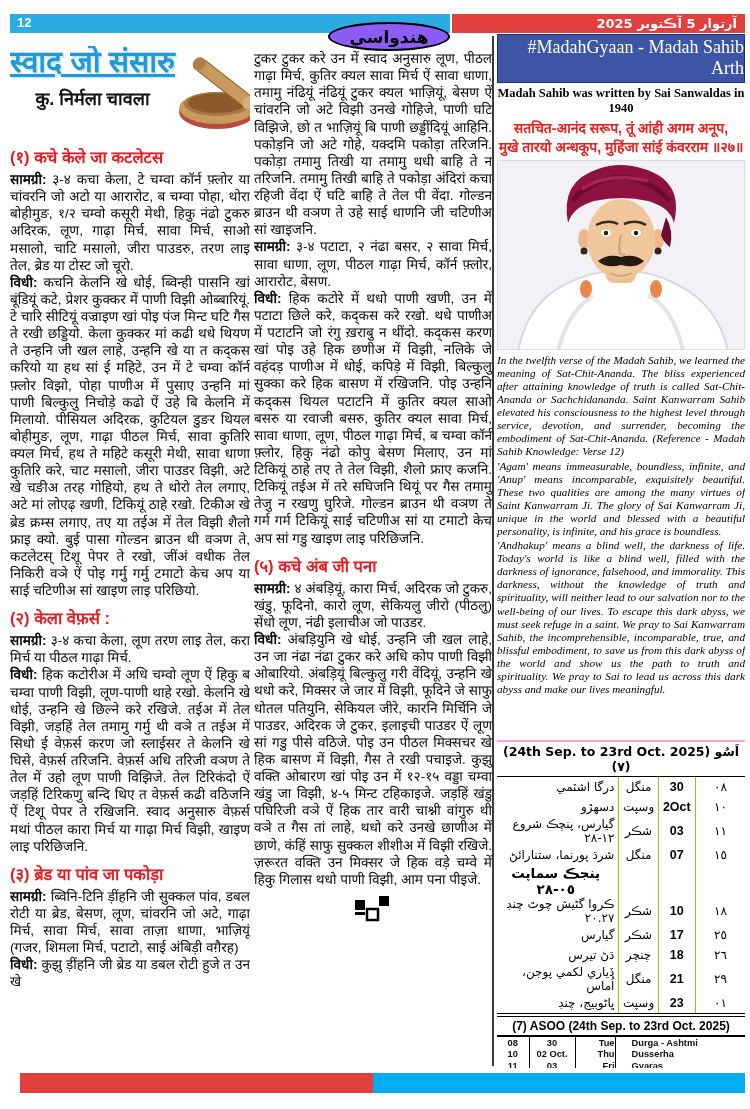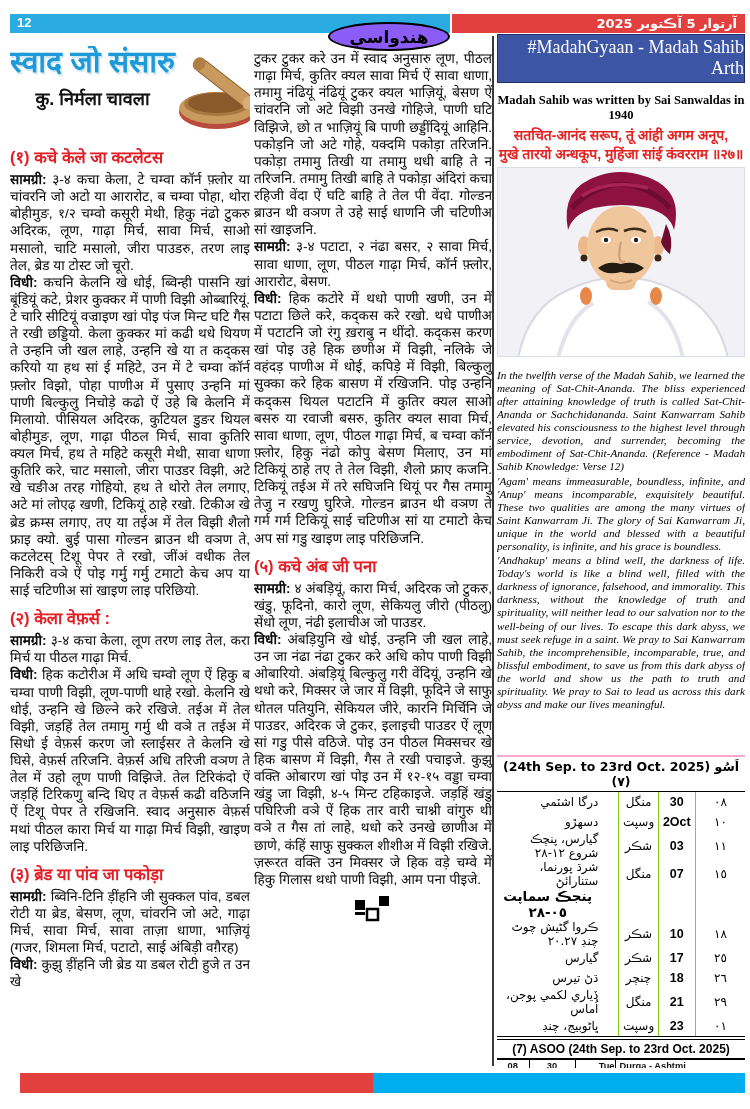--- a/index.html
+++ b/index.html
@@ -14,56 +14,56 @@
   
   .col { position:absolute; overflow:hidden; }
   #col1 { left:10px;  top:46px; width:240px; height:1018px; }
   #col2 { left:254px; top:50px; width:238px; height:1014px; }
   #col3 { left:497px; top:34px; width:248px; height:1034px; }
   .v-rule { position:absolute; left:492px; top:36px; width:1.5px; height:1030px; background:#3a3a3a; }
 
   
   .title-row { display:flex; align-items:flex-start; }
   .title-box { flex:1; }
-  .art-title { color:#1E9AD8; font-weight:bold; font-size:30px; line-height:1.05; white-space:nowrap; text-shadow:1.5px 1.5px 0 #cfe6f5; }
+  .art-title { color:#1E9AD8; font-weight:bold; font-size:30px; line-height:1.05; white-space:nowrap; text-shadow:1.5px 1.5px 0 #cfe6f5;text-decoration:underline; }
   .art-author { font-weight:bold; font-size:18px; text-align:center; margin:8px 0 2px 0; color:#111; }
   .pin-img { width:88px; height:92px; flex:0 0 88px; }
   .sec-head { color:#E31E25; font-weight:bold; font-size:16.5px; margin:7px 0 3px 0; }
   .para { font-size:13.6px; line-height:1.26; text-align:justify; color:#0a0a0a; }
   .para b { font-weight:bold; }
   .endmark { display:flex; justify-content:center; margin-top:8px; }
 
   
   .madah-box { background:#3C55A4; border:1px solid #20306b; color:#fff; text-align:right; font-family:"Liberation Serif", serif; font-size:18px; padding:2px 0 3px 0; }
-  .madah-byline { text-align:center; font-family:"Liberation Serif", serif; font-weight:bold; font-size:12.5px; margin-top:10px; color:#000; }
+  .madah-byline { text-align:center; font-family:"Liberation Serif", serif; font-weight:bold; font-size:12.5px; margin-top:3px; color:#000; }
   .madah-verse { text-align:center; color:#E32222; font-weight:bold; font-size:14px; line-height:1.35; margin-top:3px; }
   .portrait-wrap { margin-top:3px; border:1px solid #d8dde9; background:#f2f1f6; height:190px; overflow:hidden; }
-  .eng-text { margin-top:12px; font-family:"Liberation Serif", serif; font-style:italic; font-size:11.2px; line-height:1.17; text-align:justify; height:384px; overflow:hidden; color:#000; }
+  .eng-text { margin-top:4px; font-family:"Liberation Serif", serif; font-style:italic; font-size:11.2px; line-height:1.17; text-align:justify; height:384px; overflow:hidden; color:#000; }
   .eng-text p { margin-bottom:1px; }
 
   
   .sd-cal-title { border-top:2px solid #f9a8d4; border-bottom:1.5px solid #000; font-weight:bold; font-size:12.5px; text-align:center; padding:2px 0; margin-top:2px; font-family:"DejaVu Sans", sans-serif; }
   table { border-collapse:collapse; width:100%; }
   .sd-cal td { border-left:1px solid #84cc16; height:20px; font-family:"DejaVu Sans", sans-serif; font-size:12px; }
   .sd-cal td:first-child { border-left:none; }
-  .sd-cal td.ev { width:118px; text-align:right; direction:rtl; padding-right:20px; }
+  .sd-cal td.ev { width:118px; text-align:right; direction:rtl; padding-right:4px; }
   .sd-cal td.day { width:38px; text-align:center; direction:rtl; }
   .sd-cal td.en { width:36px; text-align:center; font-weight:bold; font-size:12.5px; font-family:"Liberation Sans", sans-serif; }
   .sd-cal td.sd { width:48px; text-align:center; }
   .sd-cal tr:nth-child(5) td.ev { font-weight:bold; font-size:13.5px; text-align:center; }
   .dbl-line { border-top:1.5px solid #000; border-bottom:1.5px solid #000; height:4px; }
 
   
   .en-cal-title { font-weight:bold; font-size:12px; text-align:center; padding:2px 0; border-bottom:2px solid #000; }
   .en-cal td { border-left:1px solid #000; height:11.8px; font-size:9.3px; font-weight:bold; color:#111; }
   .en-cal td:first-child { border-left:none; }
   .en-cal td.c1 { width:32px; text-align:center; }
   .en-cal td.c2 { width:46px; text-align:center; }
   .en-cal td.c3 { width:40px; text-align:right; }
-  .en-cal td.c4 { text-align:left; padding-left:4px; }
+  .en-cal td.c4 { text-align:left; padding-left:16px; }
 
   
   .bottom-red  { position:absolute; left:20px;  top:1073px; width:353px; height:20px; background:#E23F3F; }
   .bottom-cyan { position:absolute; left:373px; top:1073px; width:372px; height:20px; background:#00AEEF; }
 </style>
 </head>
 <body>
 
 <div class="blue-bar"></div>
 <div class="page-num">12</div>

